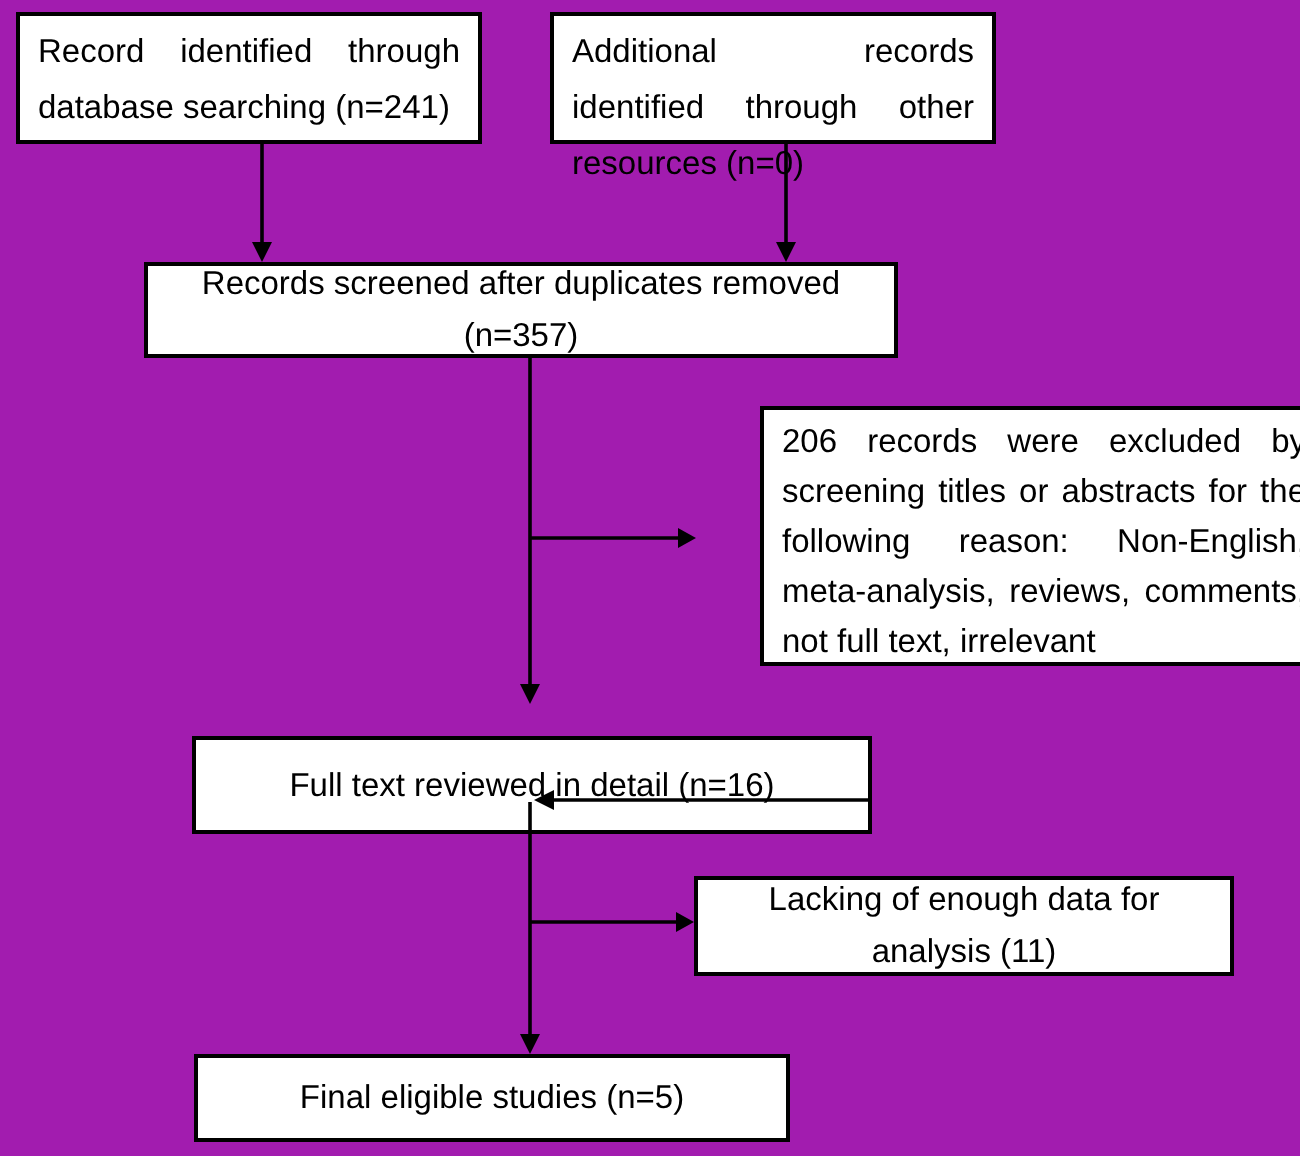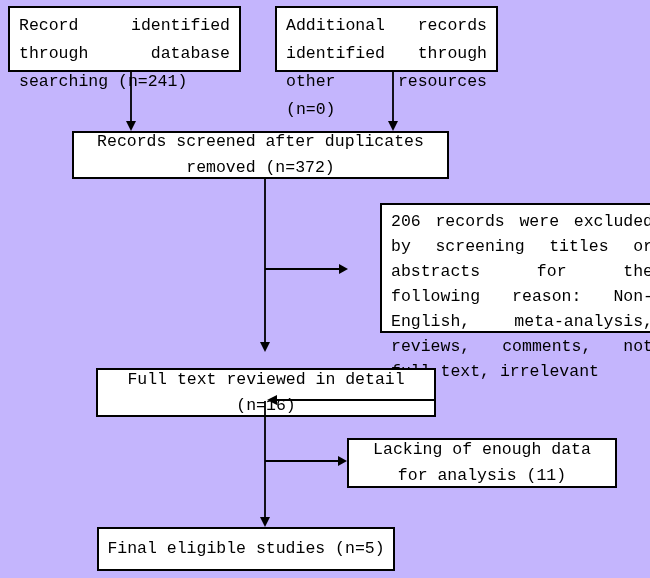--- a/index.html
+++ b/index.html
@@ -4,23 +4,23 @@
 <style>
   html, body {
     margin: 0;
     padding: 0;
     background: #ffffff;
   }
   #canvas {
     position: relative;
     width: 650px;
     height: 578px;
-    background: #c4b5fd;
+    background: #a21caf;
     overflow: hidden;
-    font-family: Liberation Mono, monospace;
+    font-family: Liberation Sans, sans-serif;
     color: #000000;
   }
   .box {
     position: absolute;
     box-sizing: border-box;
     border: 2px solid #000000;
     background: #ffffff;
     font-size: 16.5px;
     line-height: 26px;
     color: #000000;
@@ -59,21 +59,21 @@
 </style>
 </head>
 <body>
 
 <div id="canvas">
 
   <div class="box justify two-line" id="box-identified-database">Record identified through database searching (n=241)</div>
 
   <div class="box justify two-line" id="box-identified-other">Additional records identified through other resources (n=0)</div>
 
-  <div class="box center" id="box-screened">Records screened after duplicates removed (n=372)</div>
+  <div class="box center" id="box-screened">Records screened after duplicates removed (n=357)</div>
 
   <div class="box justify multi-line" id="box-excluded-screening">206 records were excluded by screening titles or abstracts for the following reason: Non-English, meta-analysis, reviews, comments, not full text, irrelevant</div>
 
   <div class="box center" id="box-full-text">Full text reviewed in detail (n=16)</div>
 
   <div class="box center" id="box-excluded-full-text">Lacking of enough data for analysis (11)</div>
 
   <div class="box center" id="box-final">Final eligible studies (n=5)</div>
 
   <svg id="arrows" width="650" height="578" viewBox="0 0 650 578">

